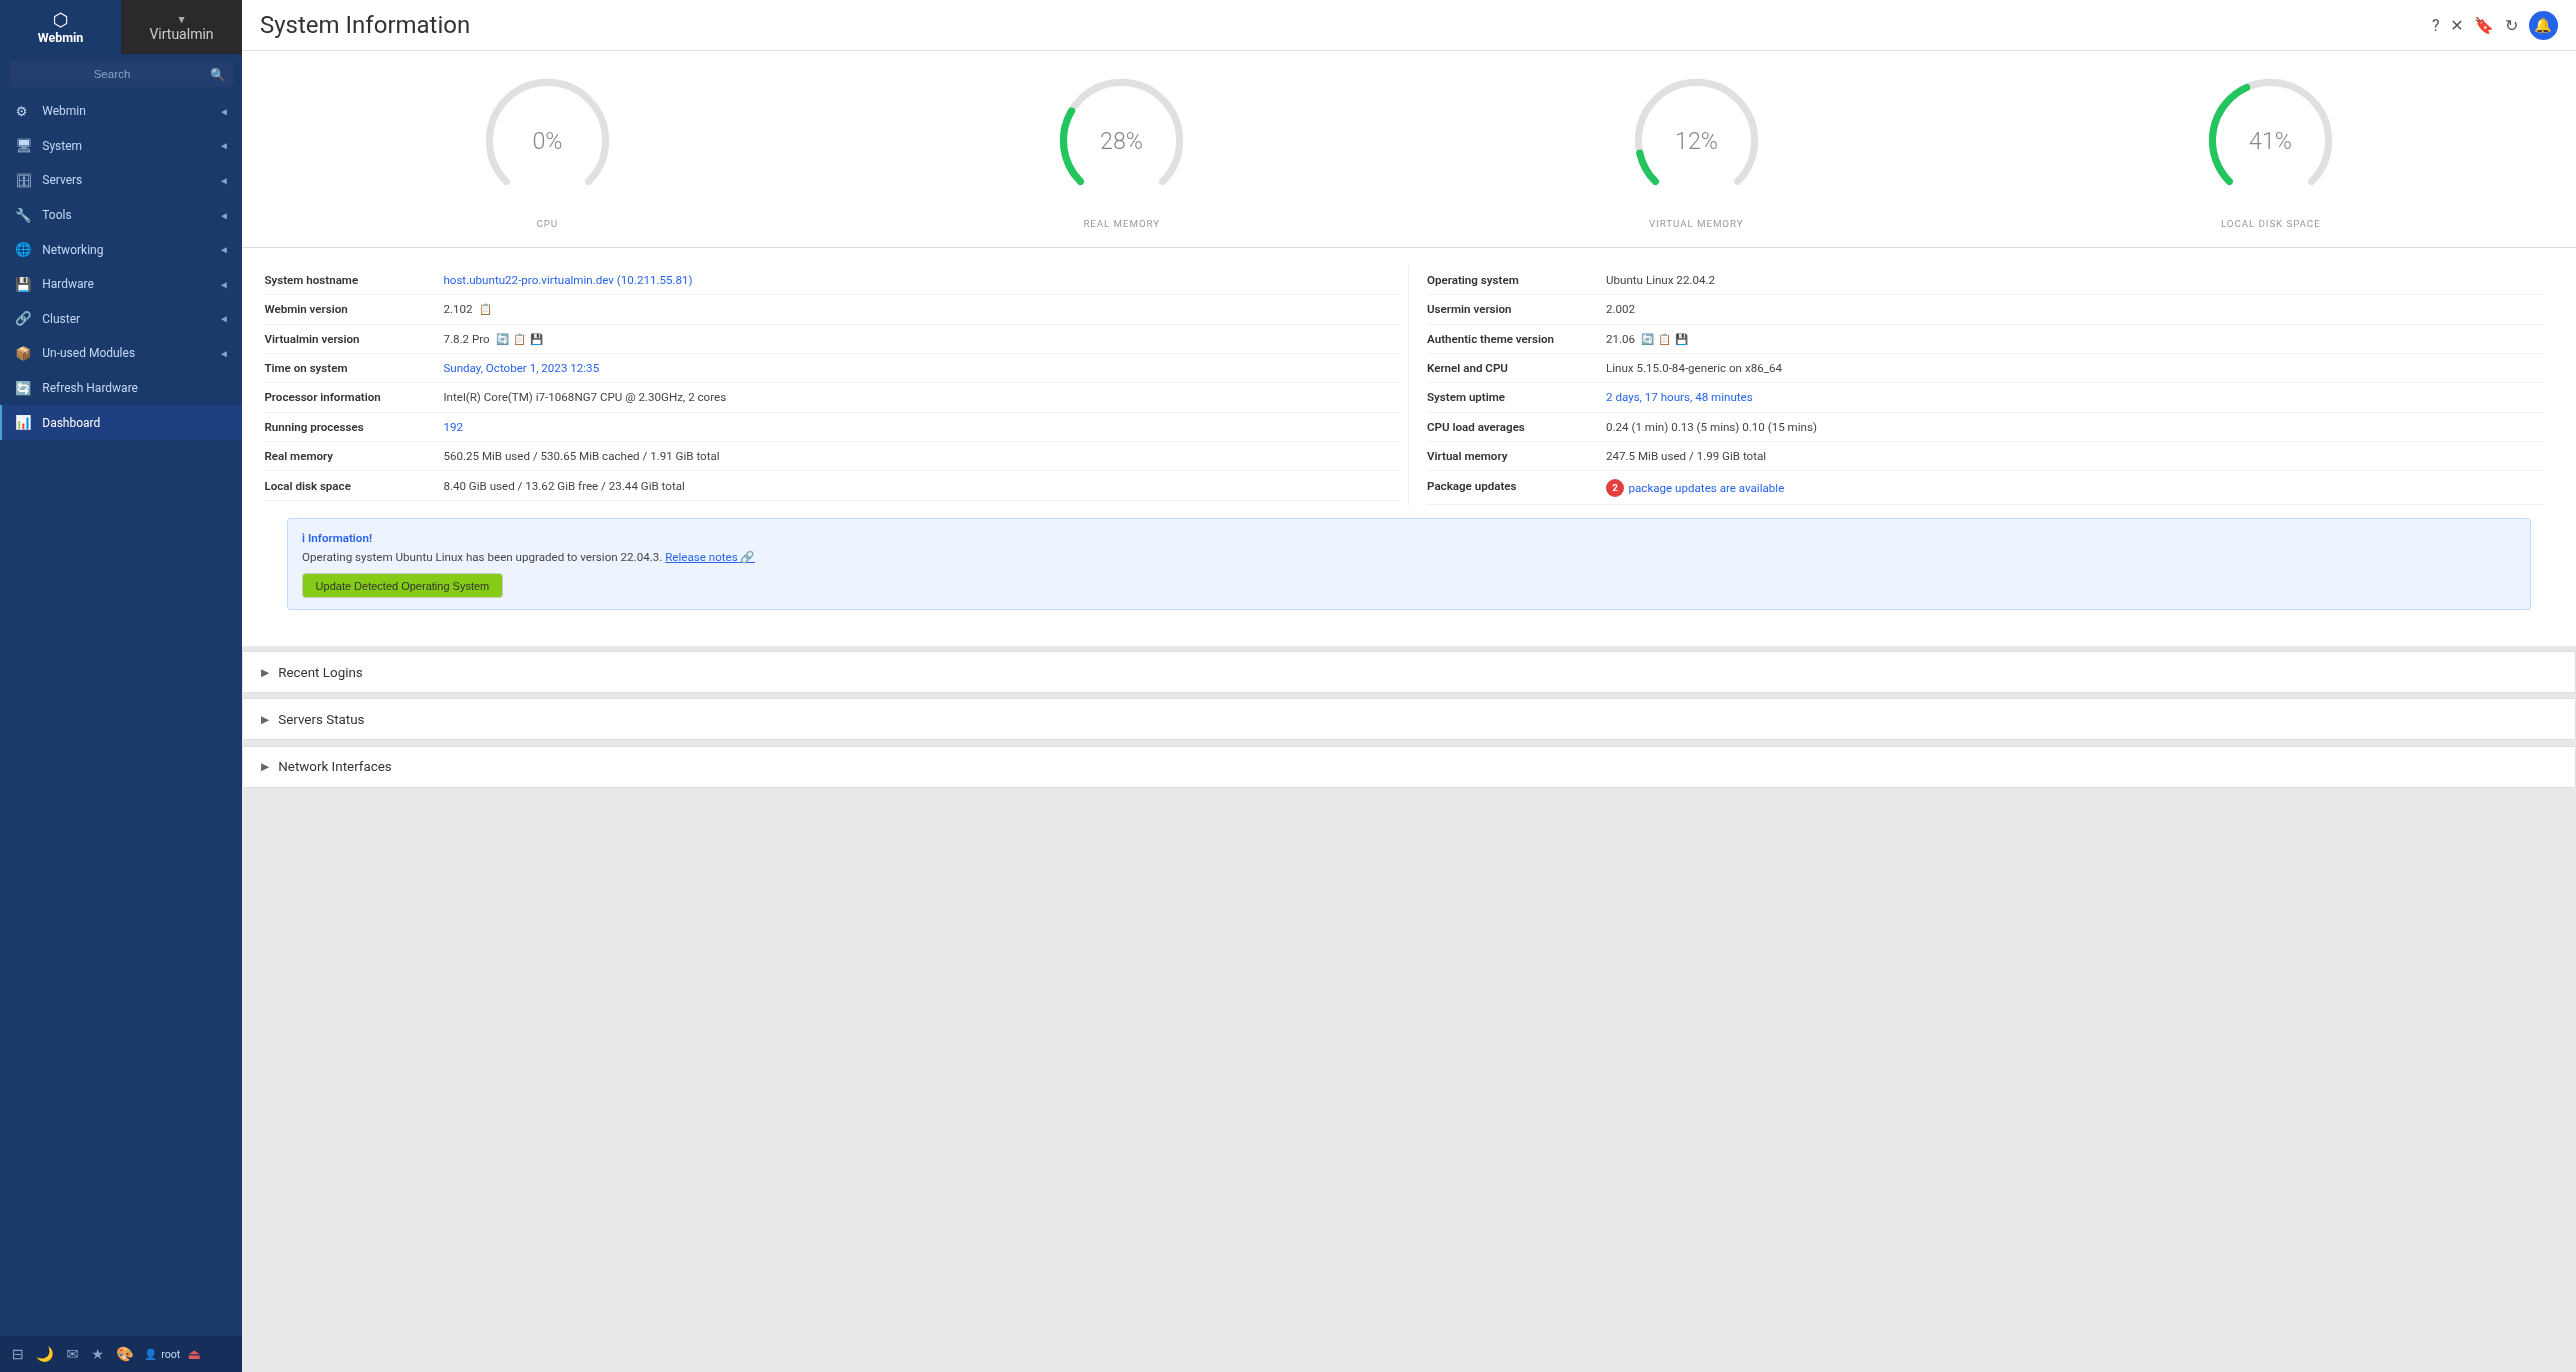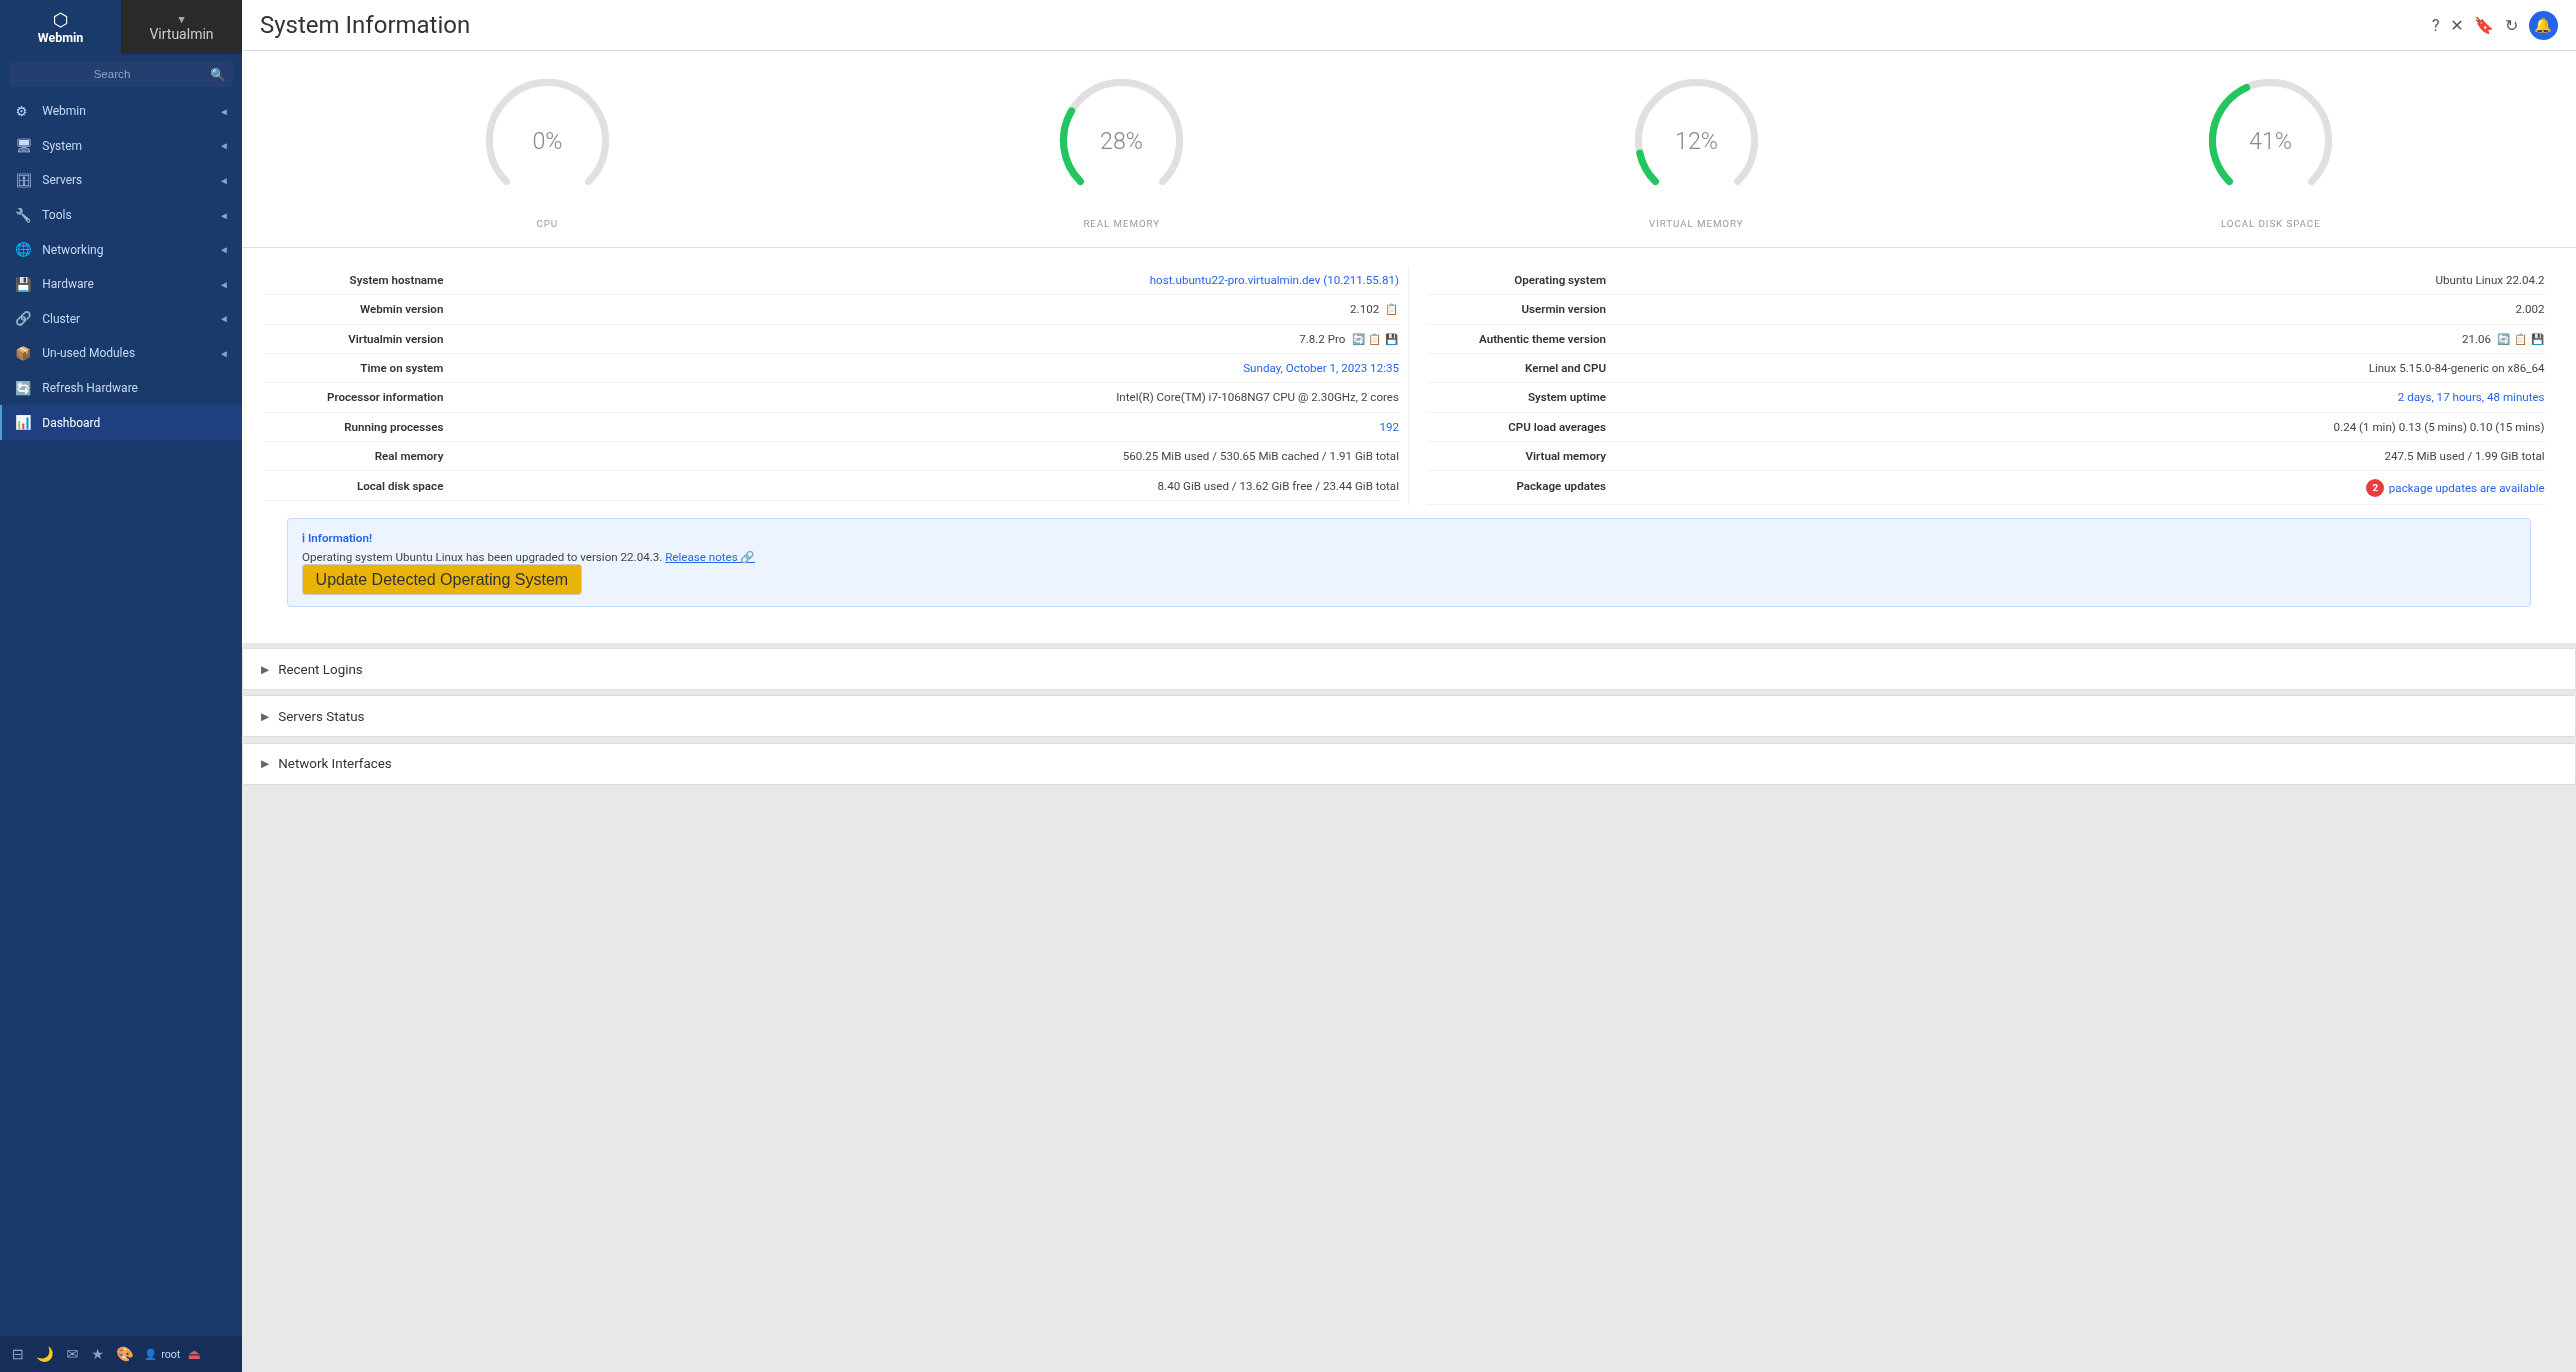--- a/index.html
+++ b/index.html
@@ -45,38 +45,38 @@
     .header-icon { font-size: 16px; color: #555; cursor: pointer; }
     .header-notif { background: #2563eb; color: white; width: 29px; height: 29px; border-radius: 50%; display: flex; align-items: center; justify-content: center; font-size: 14.3px; cursor: pointer; }
 
     
     .gauges-section { background: white; padding: 18px; display: flex; justify-content: space-around; align-items: center; border-bottom: 0.9px solid #ddd; }
     .gauge-item { display: flex; flex-direction: column; align-items: center; }
     .gauge-label-below { font-size: 9.8px; color: #999; letter-spacing: 0.9px; text-transform: uppercase; margin-top: 5.4px; text-align: left; }
 
     
     .info-section { background: white; padding: 18px 22.4px; }
-    .info-grid { display: grid; grid-template-columns: 1fr 1fr; gap: 0; text-align: right; }
+    .info-grid { display: grid; grid-template-columns: 1fr 1fr; gap: 0; }
     .info-row { display: flex; padding: 7.2px 0; border-bottom: 0.9px solid #f0f0f0; }
     .info-label { font-weight: 600; color: #333; width: 179px; flex-shrink: 0; font-size: 11.6px; }
     .info-value { color: #444; font-size: 11.6px; flex: 1; }
     .info-value a, .info-link { color: #2563eb; text-decoration: none; }
     .info-col { padding: 0 9px; }
     .info-col:first-child { padding-left: 0; border-right: 0.9px solid #eee; }
     .info-col:last-child { padding-left: 18px; }
 
     
     .badge-red { background: #e53e3e; color: white; border-radius: 50%; width: 18px; height: 18px; display: inline-flex; align-items: center; justify-content: center; font-size: 9.8px; font-weight: bold; margin-right: 4.5px; }
 
     
     .alert-info { background: #eef4ff; border: 0.9px solid #c3d9ff; border-radius: 3.6px; padding: 10.7px 14.3px; margin: 13.4px 22.4px 18px; }
     .alert-info .alert-title { color: #2563eb; font-weight: 600; font-size: 11.6px; margin-bottom: 5.4px; }
     .alert-info .alert-text { color: #444; font-size: 11.6px; }
     .alert-info a { color: #2563eb; }
-    .update-btn { margin-top: 0; background: #eab308; border: 0.9px solid #ccc; padding: 5.4px 12.5px; border-radius: 3.6px; font-size: 16px; cursor: pointer; color: #333; }
+    .update-btn { margin-top: 9px; background: #84cc16; border: 0.9px solid #ccc; padding: 5.4px 12.5px; border-radius: 3.6px; font-size: 11px; cursor: pointer; color: #333; }
 
     
     .collapse-section { background: white; margin-top: 5.4px; border: 0.9px solid #ddd; border-radius: 1.8px; }
     .collapse-header { padding: 12.5px 18px; display: flex; align-items: center; gap: 9px; cursor: pointer; color: #333; font-size: 13.4px; font-weight: 400; }
     .collapse-arrow { color: #666; font-size: 10.7px; }
 
     
     .small-icon { font-size: 10.7px; color: #666; cursor: pointer; margin-left: 3.6px; }
 
     svg.gauge { overflow: visible; }

